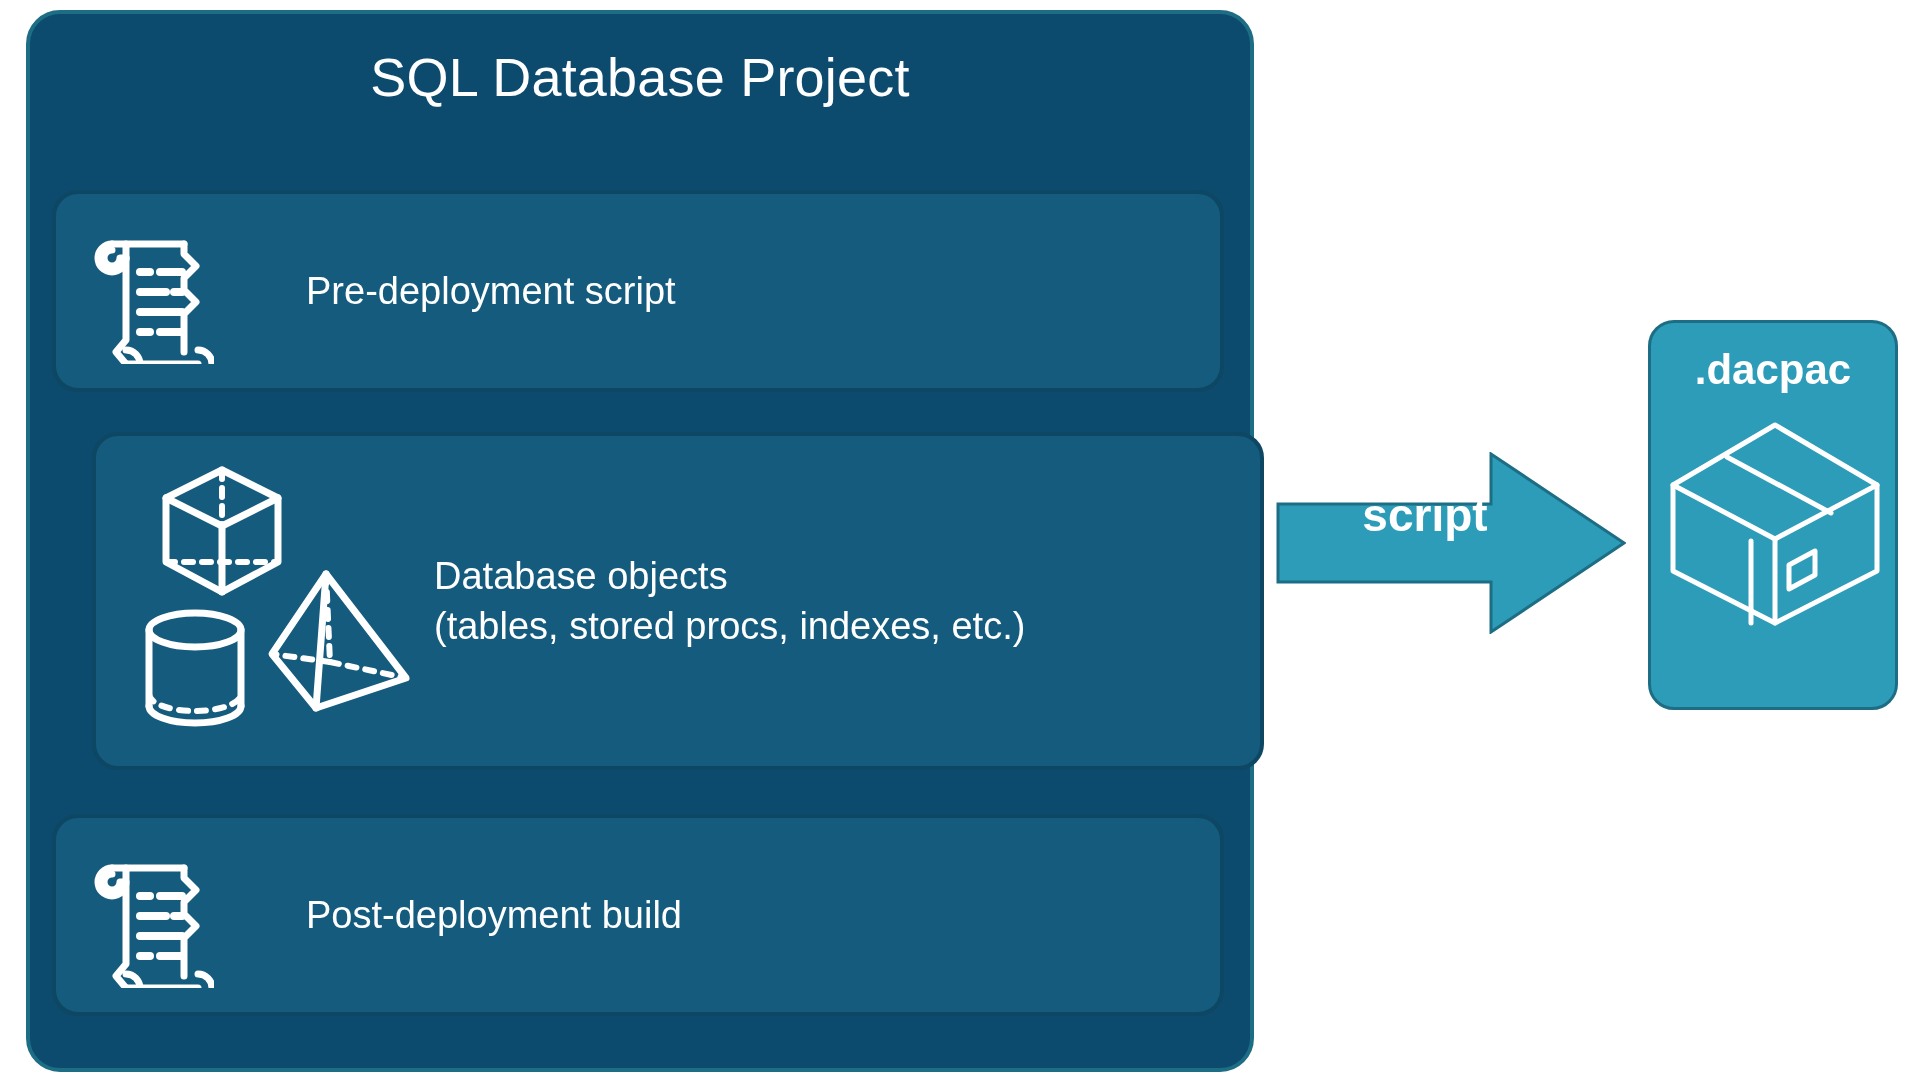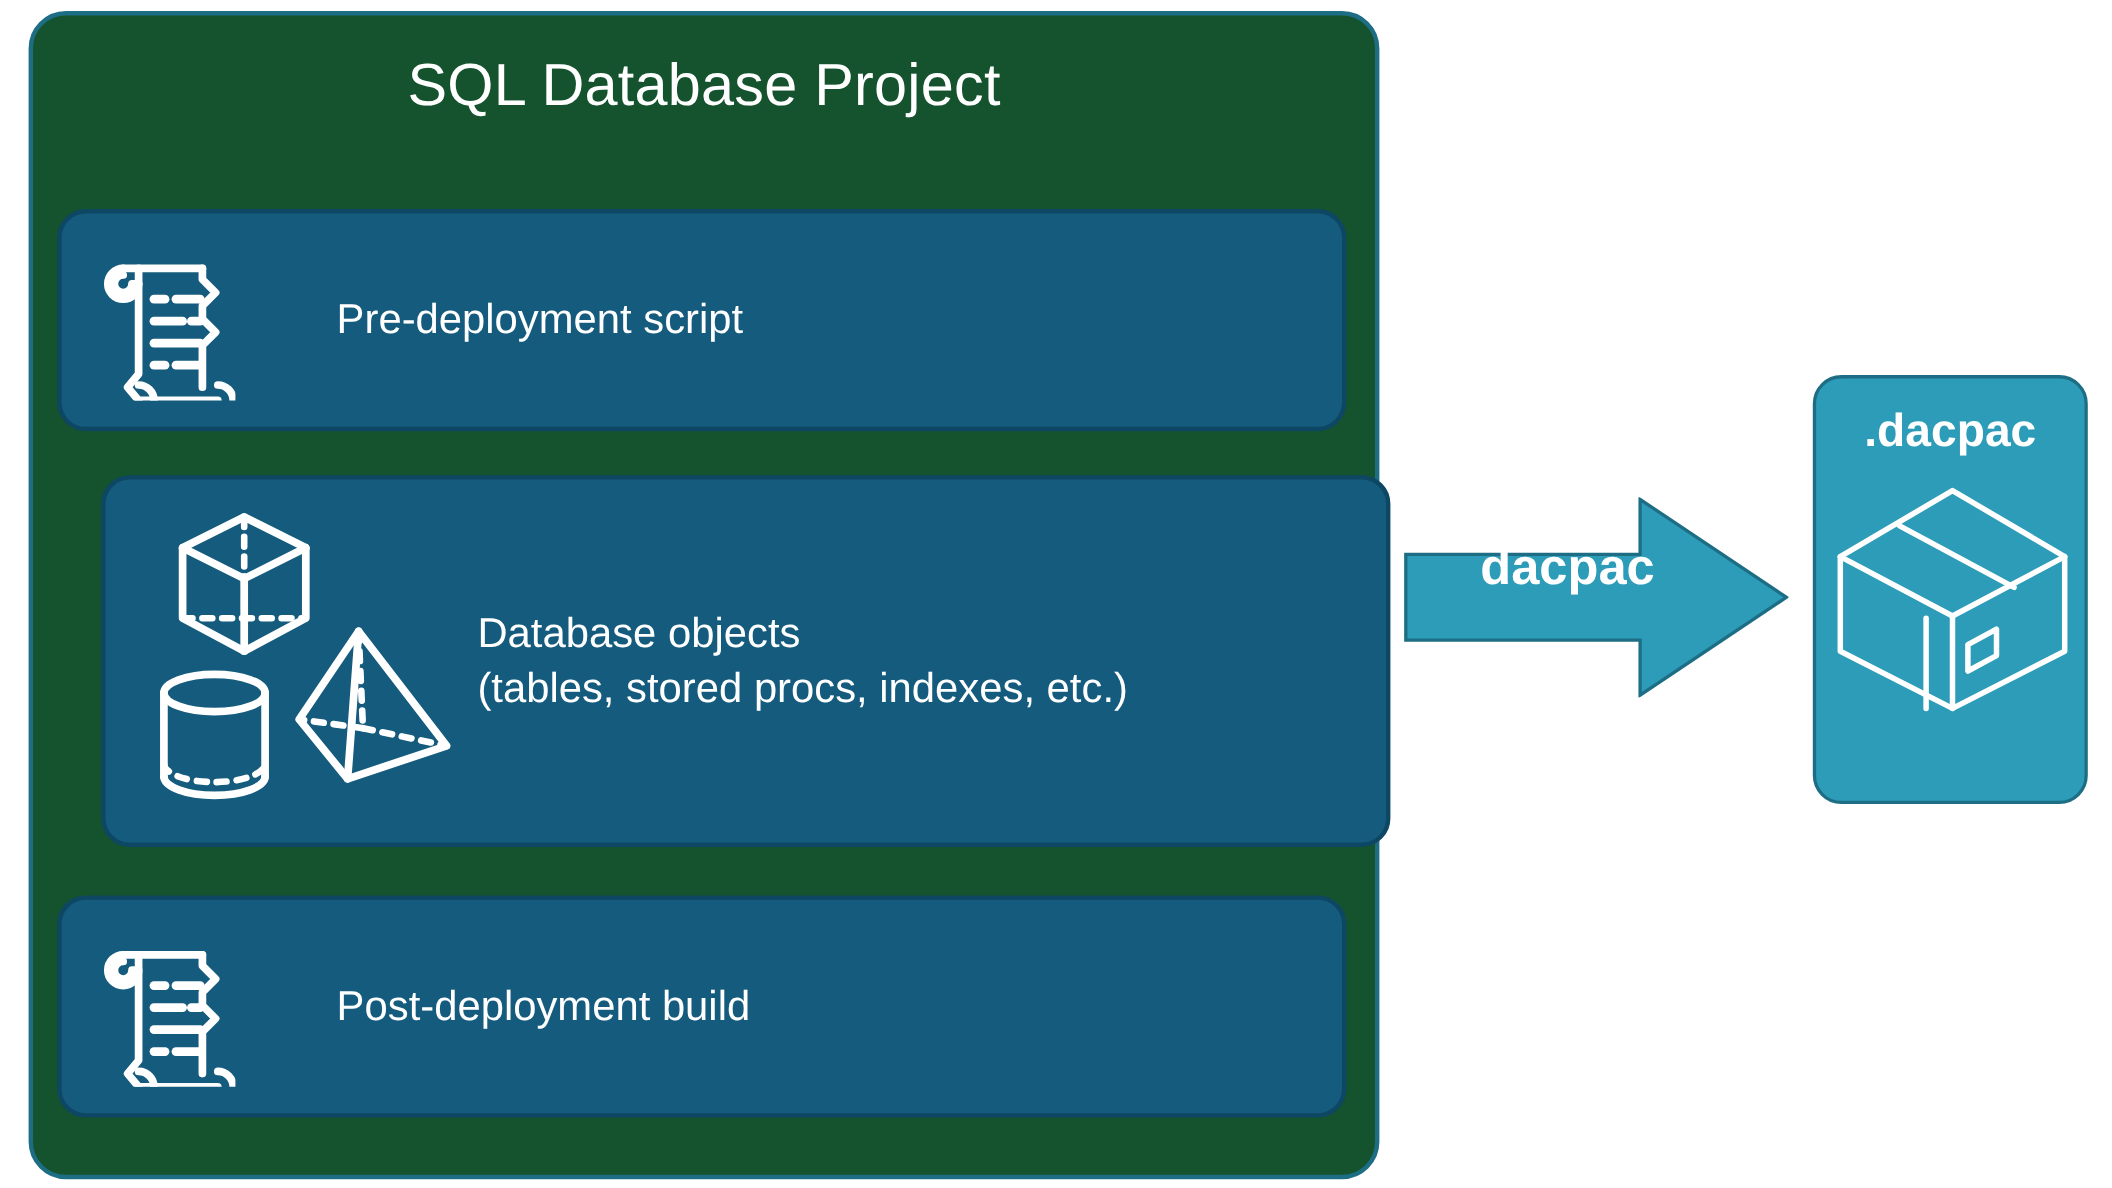--- a/index.html
+++ b/index.html
@@ -13,21 +13,21 @@
     position: relative;
     width: 1920px; height: 1080px;
     background: #ffffff;
   }
 
   
   #project-container {
     position: absolute;
     left: 26px; top: 10px;
     width: 1228px; height: 1062px;
-    background: #14532d;
+    background: #0c4a6e;
     border: 4px solid #1D6E85;
     border-radius: 34px;
     padding: 0;
   }
   #project-title {
     position: absolute;
     left: 0; top: 36px;
     width: 1220px;
     text-align: center;
     color: #ffffff;
@@ -96,21 +96,20 @@
   }
 
   
   #dacpac-box {
     position: absolute;
     left: 1648px; top: 320px;
     width: 250px; height: 390px;
     background: #2C9CB8;
     border: 3px solid #1D6E85;
     border-radius: 26px;
-    margin-top: 21px;
   }
   #dacpac-label {
     position: absolute;
     left: 0; top: 26px;
     width: 244px;
     text-align: center;
     color: #ffffff;
     font-size: 42px;
     font-weight: bold;
     line-height: 1;
@@ -230,21 +229,21 @@
       <div class="card-label" id="label-post">Post-deployment build</div>
     </div>
 
   </div>
 
   <div id="build-arrow">
     <svg width="350" height="182" viewBox="0 0 350 182">
       <polygon points="2,52 215,52 215,2 348,91 215,180 215,130 2,130" fill="#2C9CB8" stroke="#1D6E85" stroke-width="3" stroke-linejoin="miter"></polygon>
     </svg>
   </div>
-  <div id="build-label">dacpac</div>
+  <div id="build-label">script</div>
 
   <div id="dacpac-box">
     <div id="dacpac-label">.dacpac</div>
     <span id="dacpac-icon">
       <svg width="220" height="210" viewBox="0 0 220 210" fill="none" stroke="#ffffff" stroke-width="5" stroke-linejoin="round" stroke-linecap="round">
 
         <path d="M110 6 L212 66 L212 152 L110 204 L8 152 L8 66 Z"></path>
 
         <path d="M8 66 L110 120 L212 66"></path>
         <path d="M110 120 L110 204"></path>

